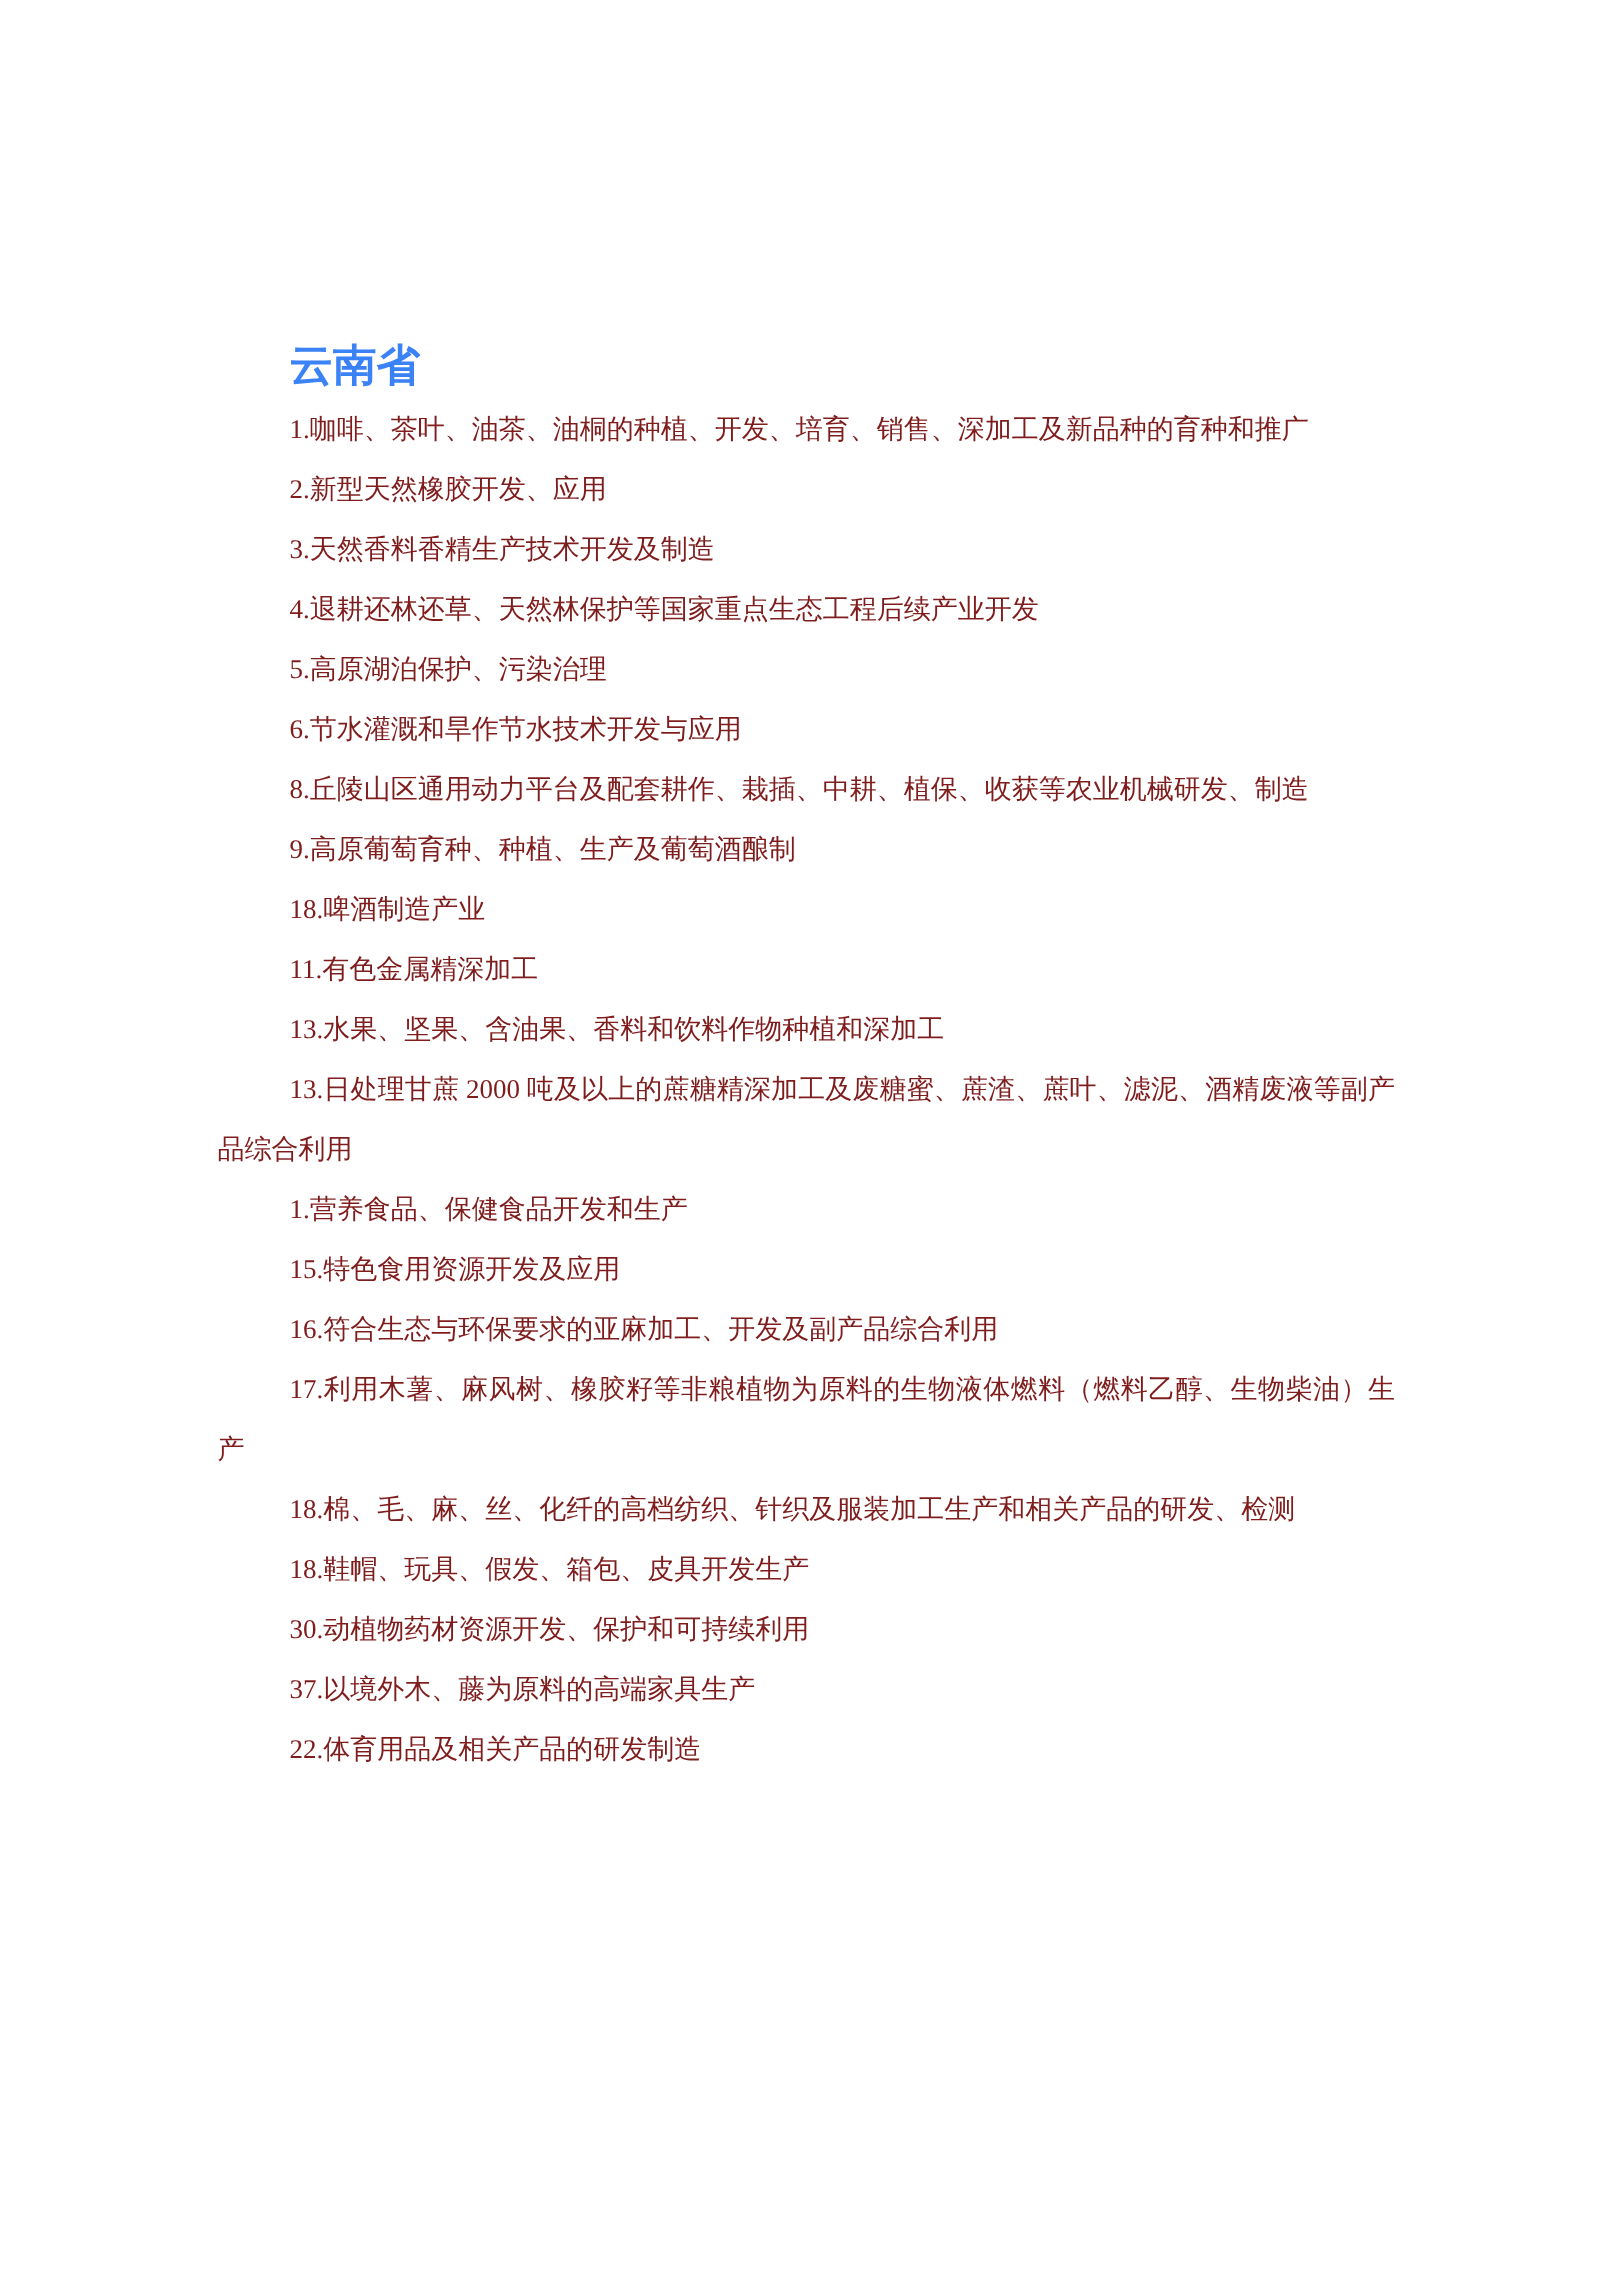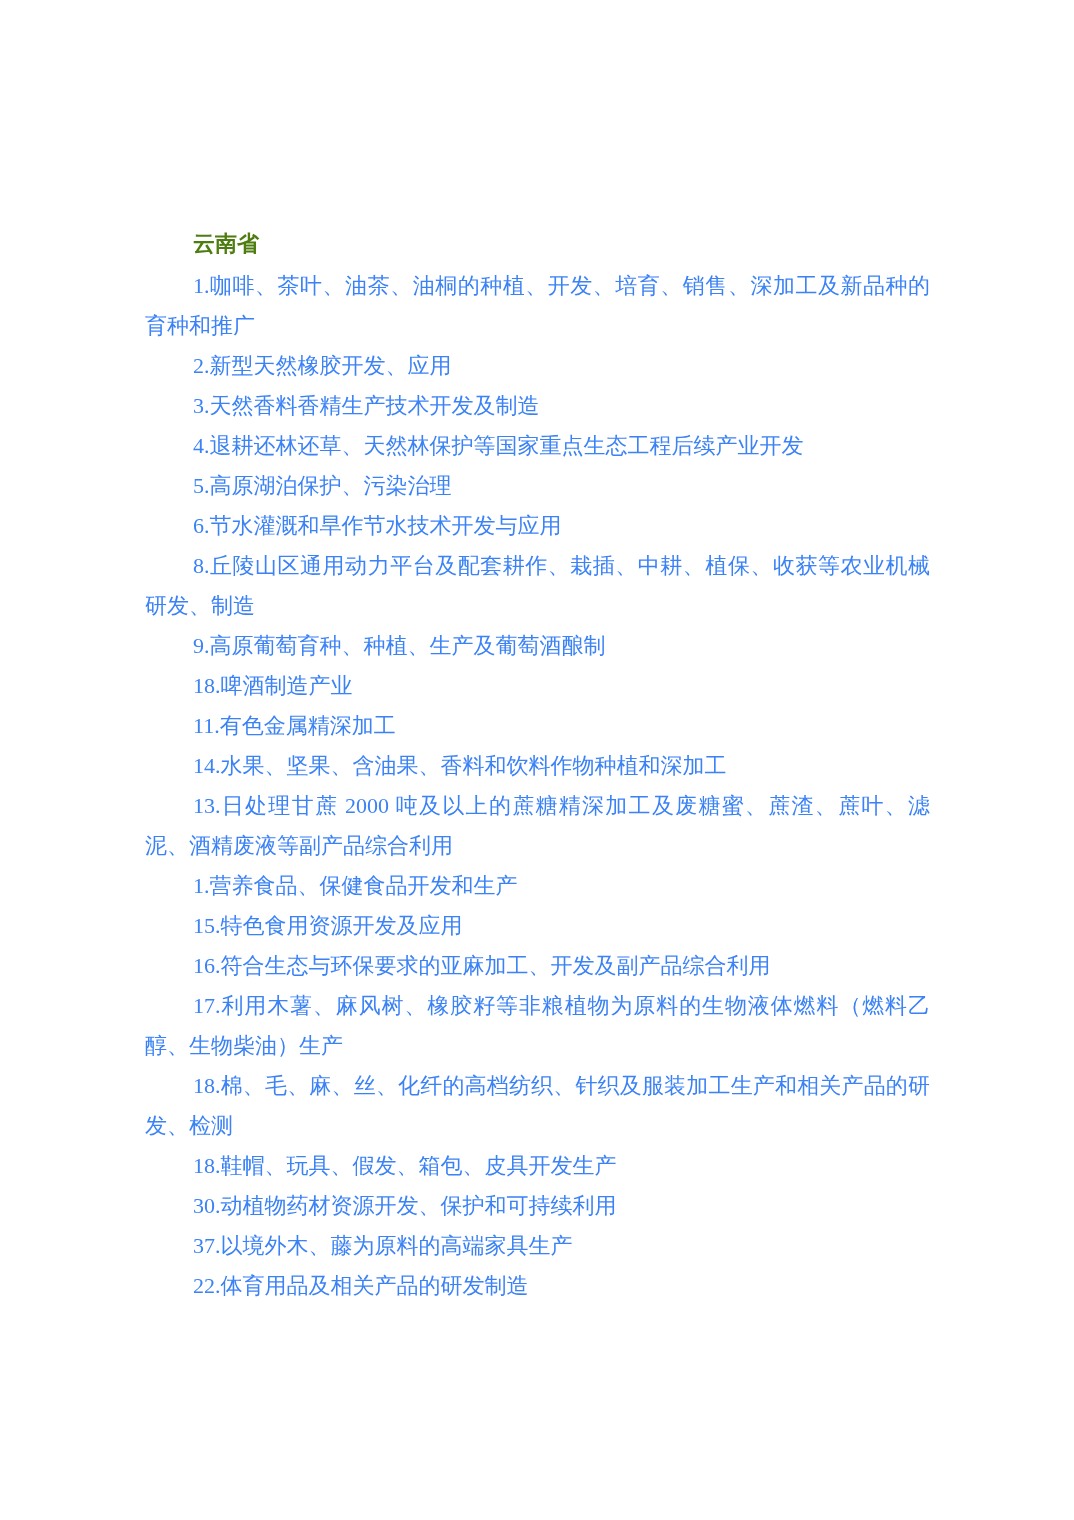--- a/index.html
+++ b/index.html
@@ -19,52 +19,52 @@
     left: 145px;
     top: 222px;
     width: 785px;
     color: #000000;
   }
   .heading {
     margin: 0;
     padding-left: 48px;
     font-family: "Liberation Sans", "DejaVu Sans", sans-serif;
     font-weight: bold;
-    font-size: 22px;
+    font-size: 29px;
     line-height: 44px;
-    color: #4d7c0f;
+    color: #3b82f6;
   }
   .item {
     margin: 0;
     font-family: "Liberation Serif", "DejaVu Serif", serif;
-    font-size: 22px;
+    font-size: 18px;
     line-height: 40px;
     text-align: justify;
     text-indent: 48px;
-    color: #3b82f6;
+    color: #7f1d1d;
   }
 </style>
 </head>
 <body>
 
 <div class="page">
   <div class="content">
     <h1 class="heading">云南省</h1>
     <div id="items-container">
         <p class="item">1.咖啡、茶叶、油茶、油桐的种植、开发、培育、销售、深加工及新品种的育种和推广</p>
         <p class="item">2.新型天然橡胶开发、应用</p>
         <p class="item">3.天然香料香精生产技术开发及制造</p>
         <p class="item">4.退耕还林还草、天然林保护等国家重点生态工程后续产业开发</p>
         <p class="item">5.高原湖泊保护、污染治理</p>
         <p class="item">6.节水灌溉和旱作节水技术开发与应用</p>
         <p class="item">8.丘陵山区通用动力平台及配套耕作、栽插、中耕、植保、收获等农业机械研发、制造</p>
         <p class="item">9.高原葡萄育种、种植、生产及葡萄酒酿制</p>
         <p class="item">18.啤酒制造产业</p>
         <p class="item">11.有色金属精深加工</p>
-        <p class="item">14.水果、坚果、含油果、香料和饮料作物种植和深加工</p>
+        <p class="item">13.水果、坚果、含油果、香料和饮料作物种植和深加工</p>
         <p class="item">13.日处理甘蔗 2000 吨及以上的蔗糖精深加工及废糖蜜、蔗渣、蔗叶、滤泥、酒精废液等副产品综合利用</p>
         <p class="item">1.营养食品、保健食品开发和生产</p>
         <p class="item">15.特色食用资源开发及应用</p>
         <p class="item">16.符合生态与环保要求的亚麻加工、开发及副产品综合利用</p>
         <p class="item">17.利用木薯、麻风树、橡胶籽等非粮植物为原料的生物液体燃料（燃料乙醇、生物柴油）生产</p>
         <p class="item">18.棉、毛、麻、丝、化纤的高档纺织、针织及服装加工生产和相关产品的研发、检测</p>
         <p class="item">18.鞋帽、玩具、假发、箱包、皮具开发生产</p>
         <p class="item">30.动植物药材资源开发、保护和可持续利用</p>
         <p class="item">37.以境外木、藤为原料的高端家具生产</p>
         <p class="item">22.体育用品及相关产品的研发制造</p>

